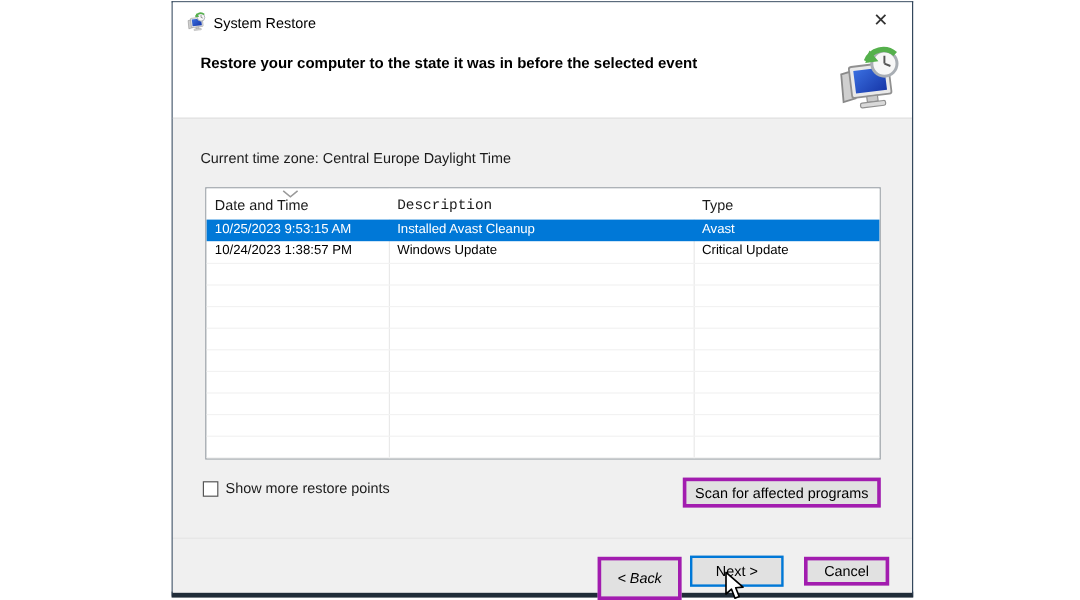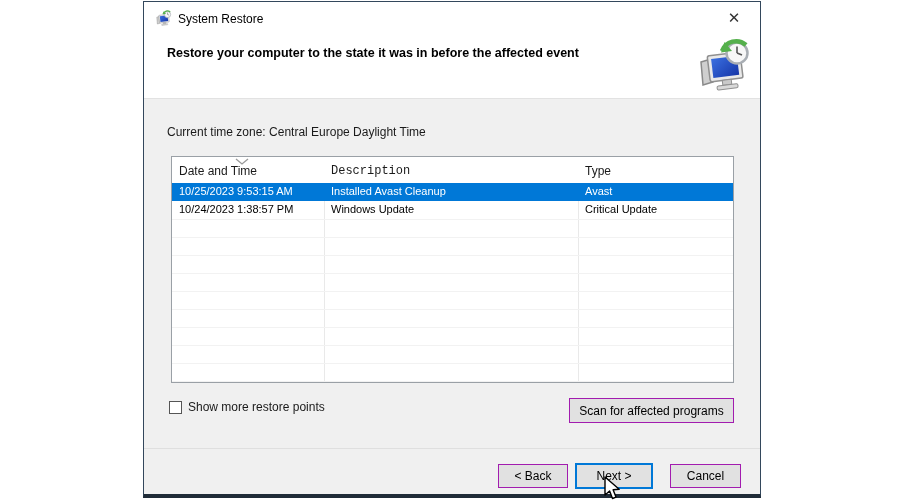--- a/index.html
+++ b/index.html
@@ -42,29 +42,29 @@
   .trow.selected { background:#0078d7; color:#fff; }
   .tcell { position:absolute; top:2px; white-space:nowrap; }
   .tcell.c0 { left:7px; } .tcell.c1 { left:159px; } .tcell.c2 { left:413px; }
   .hline { position:absolute; left:0; width:100%; height:1px; background:#f2f2f2; }
 
   
   .checkbox { position:absolute; left:25px; top:302px; width:13px; height:13px;
     background:#fff; border:1px solid #555; }
   .checkbox-label { position:absolute; left:44px; top:301px; font-size:12px; color:#1a1a1a; }
   .btn {
-    background:#e1e1e1; border:1px solid #a21caf; font-size:12px; color:#000;
+    background:#e1e1e1; border:3px solid #a21caf; font-size:12px; color:#000;
     font-family:"Liberation Sans", sans-serif; text-align:center; cursor:default;
   }
   .scan-btn { position:absolute; left:425px; top:299px; width:165px; height:25px; }
 
   
   .footer-sep { position:absolute; left:0; top:446px; width:100%; height:1px; background:#dfdfdf; }
   .footer { position:absolute; left:0; top:447px; width:100%; height:45px; background:#f0f0f0; }
-  .back-btn { position:absolute; left:354px; top:15px; width:70px; height:24px; }
+  .back-btn { position:absolute; left:354px; top:15px; width:70px; height:36px;font-style:italic; }
   .next-btn { position:absolute; left:431px; top:14px; width:78px; height:26px; border:2px solid #0078d7; }
   .cancel-btn { position:absolute; left:526px; top:15px; width:71px; height:24px; }
 
   .cursor { position:absolute; left:603px; top:476px; width:20px; height:26px; z-index:50; }
 </style>
 </head>
 <body>
 
 <div id="stage">
 
@@ -99,21 +99,21 @@
 
     <div class="titlebar">
       <svg class="title-icon" viewBox="0 0 57 57">
           <use href="#sysrestore-icon"></use>
         </svg>
       <span class="title-text">System Restore</span>
       <div class="close-btn">✕</div>
     </div>
 
     <div class="header">
-      <div class="header-title">Restore your computer to the state it was in before the affected event</div>
+      <div class="header-title">Restore your computer to the state it was in before the selected event</div>
       <svg class="header-icon" viewBox="0 0 57 57">
           <use href="#sysrestore-icon"></use>
         </svg>
     </div>
 
     <div class="body">
       <div class="tz-label">Current time zone: Central Europe Daylight Time</div>
 
       <div class="rtable">
         <div class="vsep c1"></div>

